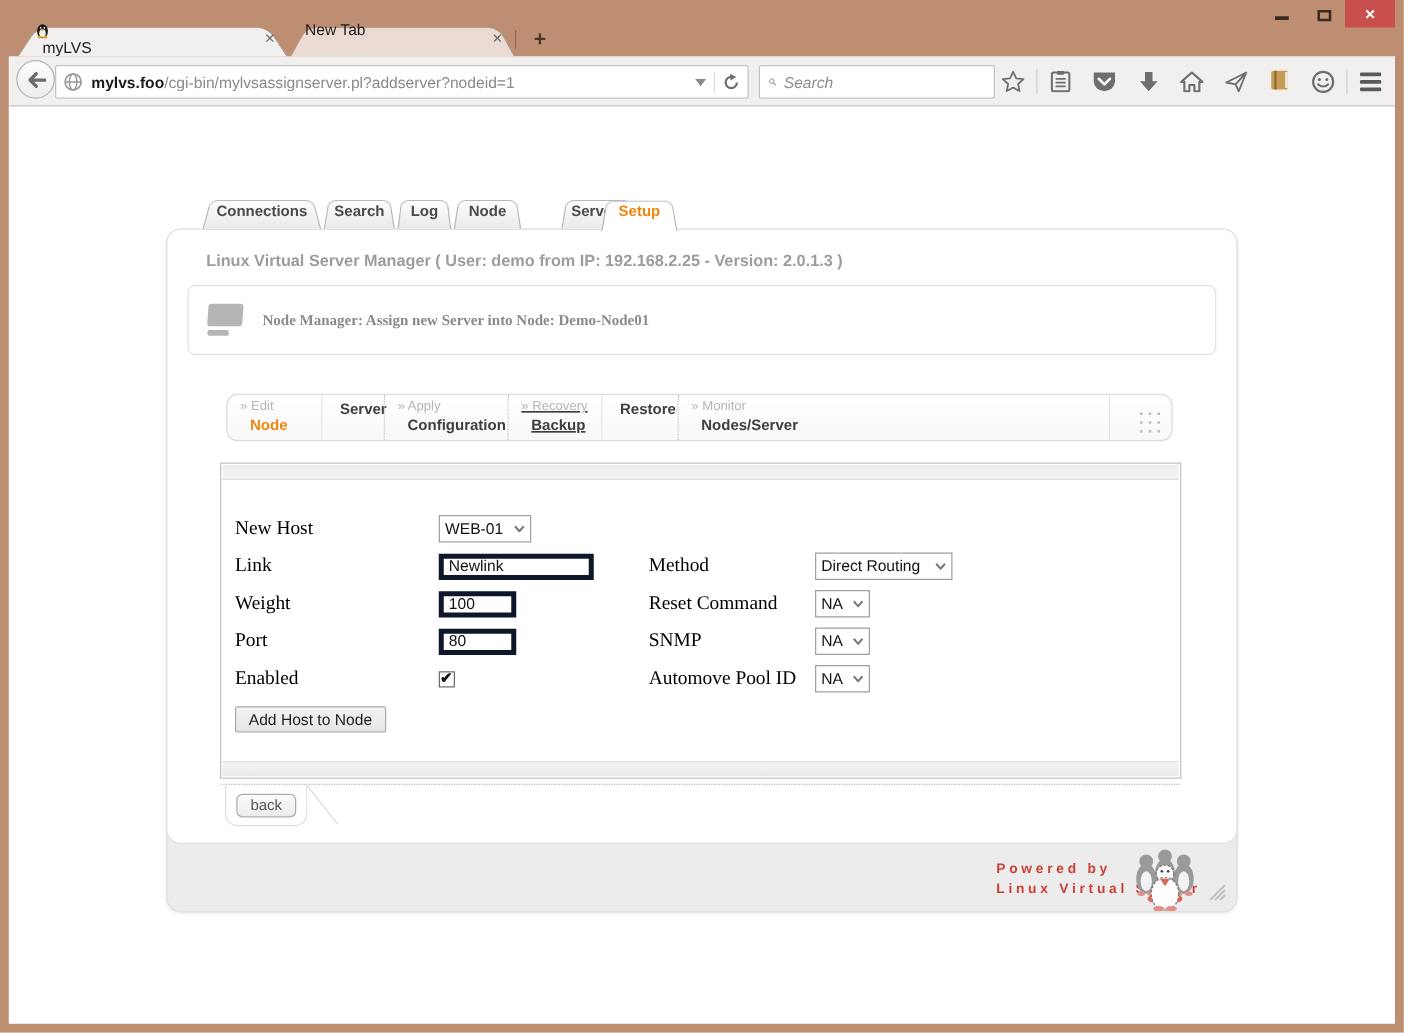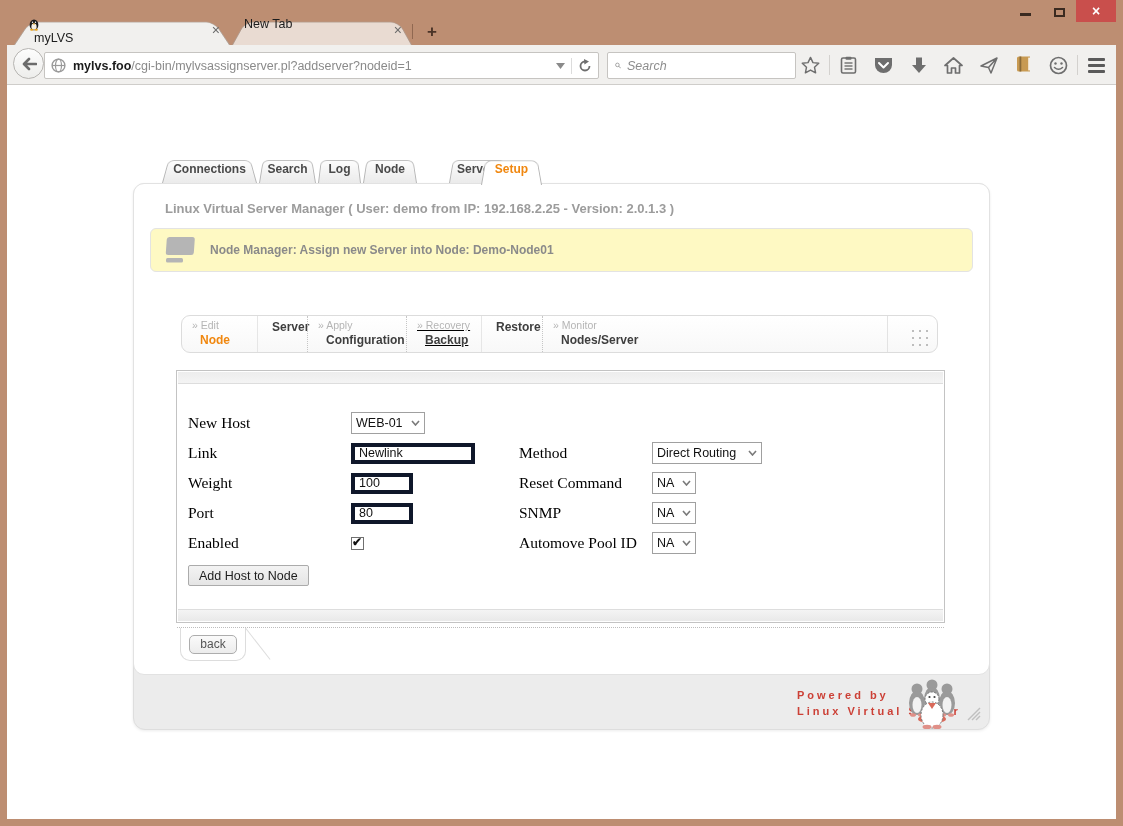--- a/index.html
+++ b/index.html
@@ -96,23 +96,23 @@
   .panel {
     position:absolute; left:133px; top:183px; width:857px; height:492px;
     background:#fff; border:1px solid #e2e2e2; border-radius:11px; z-index:2;
   }
 
   .page-header {
     position:absolute; left:165px; top:201px; font-size:13px; font-weight:bold; color:#9c9c9c; z-index:3;
   }
 
   .nodebar {
-    position:absolute; left:150px; top:228px; width:823px; height:44px;
-    background:#fef9c3; border:1px solid #e3e3e3; border-radius:6px; z-index:3;
-    display:flex; align-items:center;
+    position:absolute; left:150px; top:228px; width:823px; height:56px;
+    background:#ffffff; border:1px solid #e3e3e3; border-radius:6px; z-index:3;
+    display:flex; align-items:center;font-family:Liberation Serif, serif;
   }
   .nodebar-icon { margin-left:13px; width:34px; display:flex; justify-content:center; }
   .nodebar-title { margin-left:12px; font-size:12px; font-weight:bold; color:#8a8a8a; }
 
   
   .actionbar {
     position:absolute; left:181px; top:315px; width:757px; height:38px;
     background:linear-gradient(#ffffff,#f8f8f8);
     border:1px solid #dcdcdc; border-radius:9px; z-index:3;
     display:flex; align-items:stretch;

